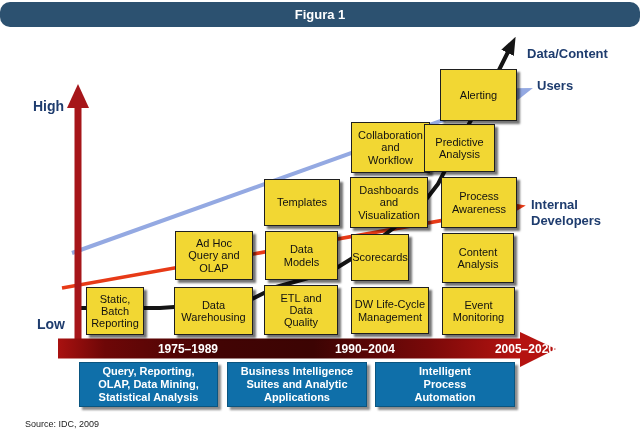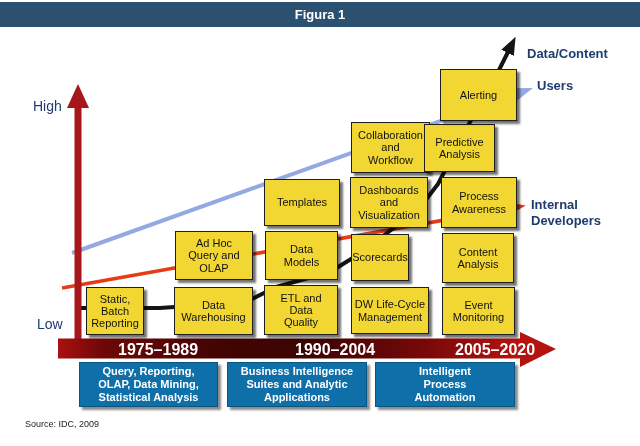--- a/index.html
+++ b/index.html
@@ -4,43 +4,43 @@
 <style>
   html,body{margin:0;padding:0;}
   body{
     width:640px;height:446px;background:#ffffff;position:relative;overflow:hidden;
     font-family:"Liberation Sans","DejaVu Sans",sans-serif;
   }
   .stage{position:absolute;inset:0;}
   .titlebar{
     position:absolute;left:0;top:2px;width:640px;height:25px;
     background:#2C5170;color:#ffffff;font-weight:bold;font-size:13px;
-    display:flex;align-items:center;justify-content:center;
+    display:flex;align-items:center;justify-content:center;border-radius:10px;
   }
   .layer{position:absolute;left:0;top:0;pointer-events:none;}
   .box{
     position:absolute;background:#F2D733;border:1.4px solid #1F1F1F;border-radius:0;
     box-shadow:3px 3px 2px rgba(0,0,0,0.55);
     display:flex;align-items:center;justify-content:center;text-align:center;
     font-size:11px;line-height:1.12;color:#111;white-space:pre-line;padding:1px;
     box-sizing:border-box;
   }
   .era{
     position:absolute;background:#0F6FA9;border:1px solid #0A5580;
     box-shadow:3px 3px 2px rgba(0,0,0,0.45);
     display:flex;align-items:center;justify-content:center;text-align:center;
     color:#ffffff;font-weight:bold;font-size:11px;line-height:1.18;white-space:pre-line;
     box-sizing:border-box;
   }
   .tl-label{
-    position:absolute;height:17px;line-height:17px;text-align:left;
-    color:#ffffff;font-weight:bold;font-size:16px;
+    position:absolute;height:17px;line-height:17px;text-align:right;
+    color:#ffffff;font-weight:bold;font-size:12px;
   }
   .axis-label{
-    position:absolute;color:#1E3C6E;font-weight:normal;font-size:14px;
+    position:absolute;color:#1E3C6E;font-weight:bold;font-size:14px;
   }
   .side-label{
     position:absolute;color:#1E3C6E;font-weight:bold;font-size:13px;line-height:1.2;
     white-space:pre-line;
   }
   .source{
     position:absolute;left:25px;top:419px;font-size:9px;color:#222222;
   }
 </style>
 </head>

